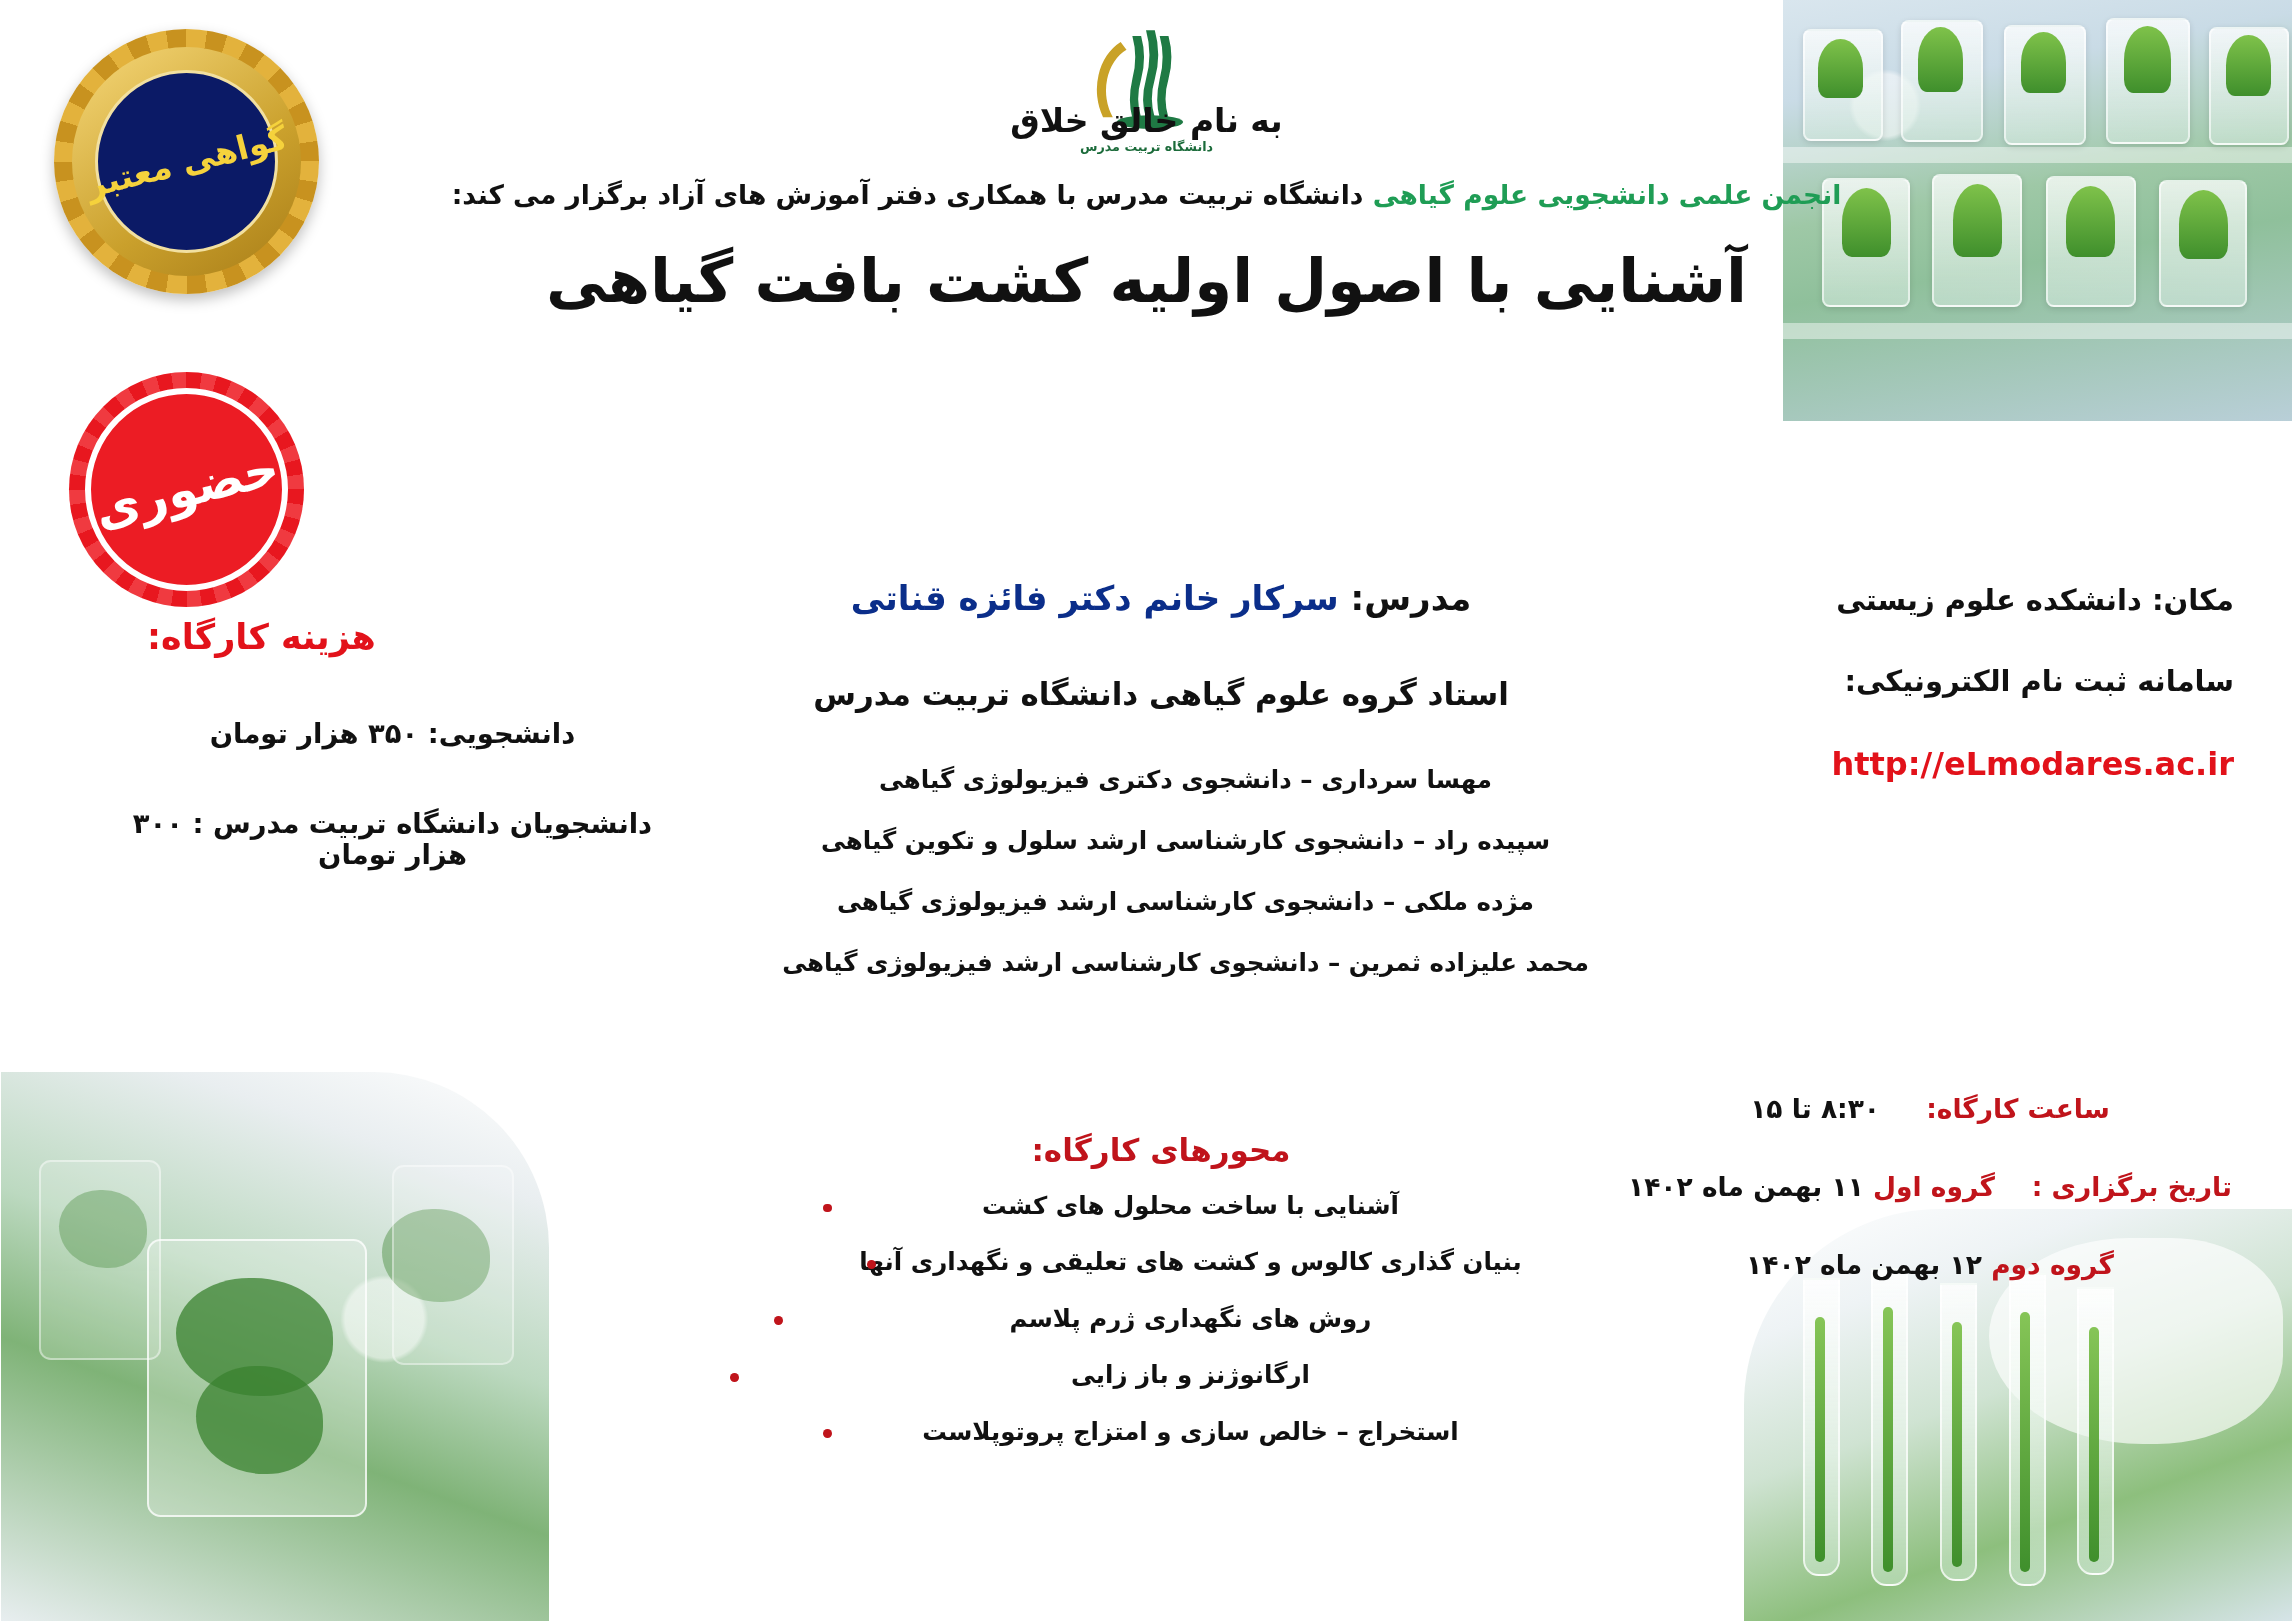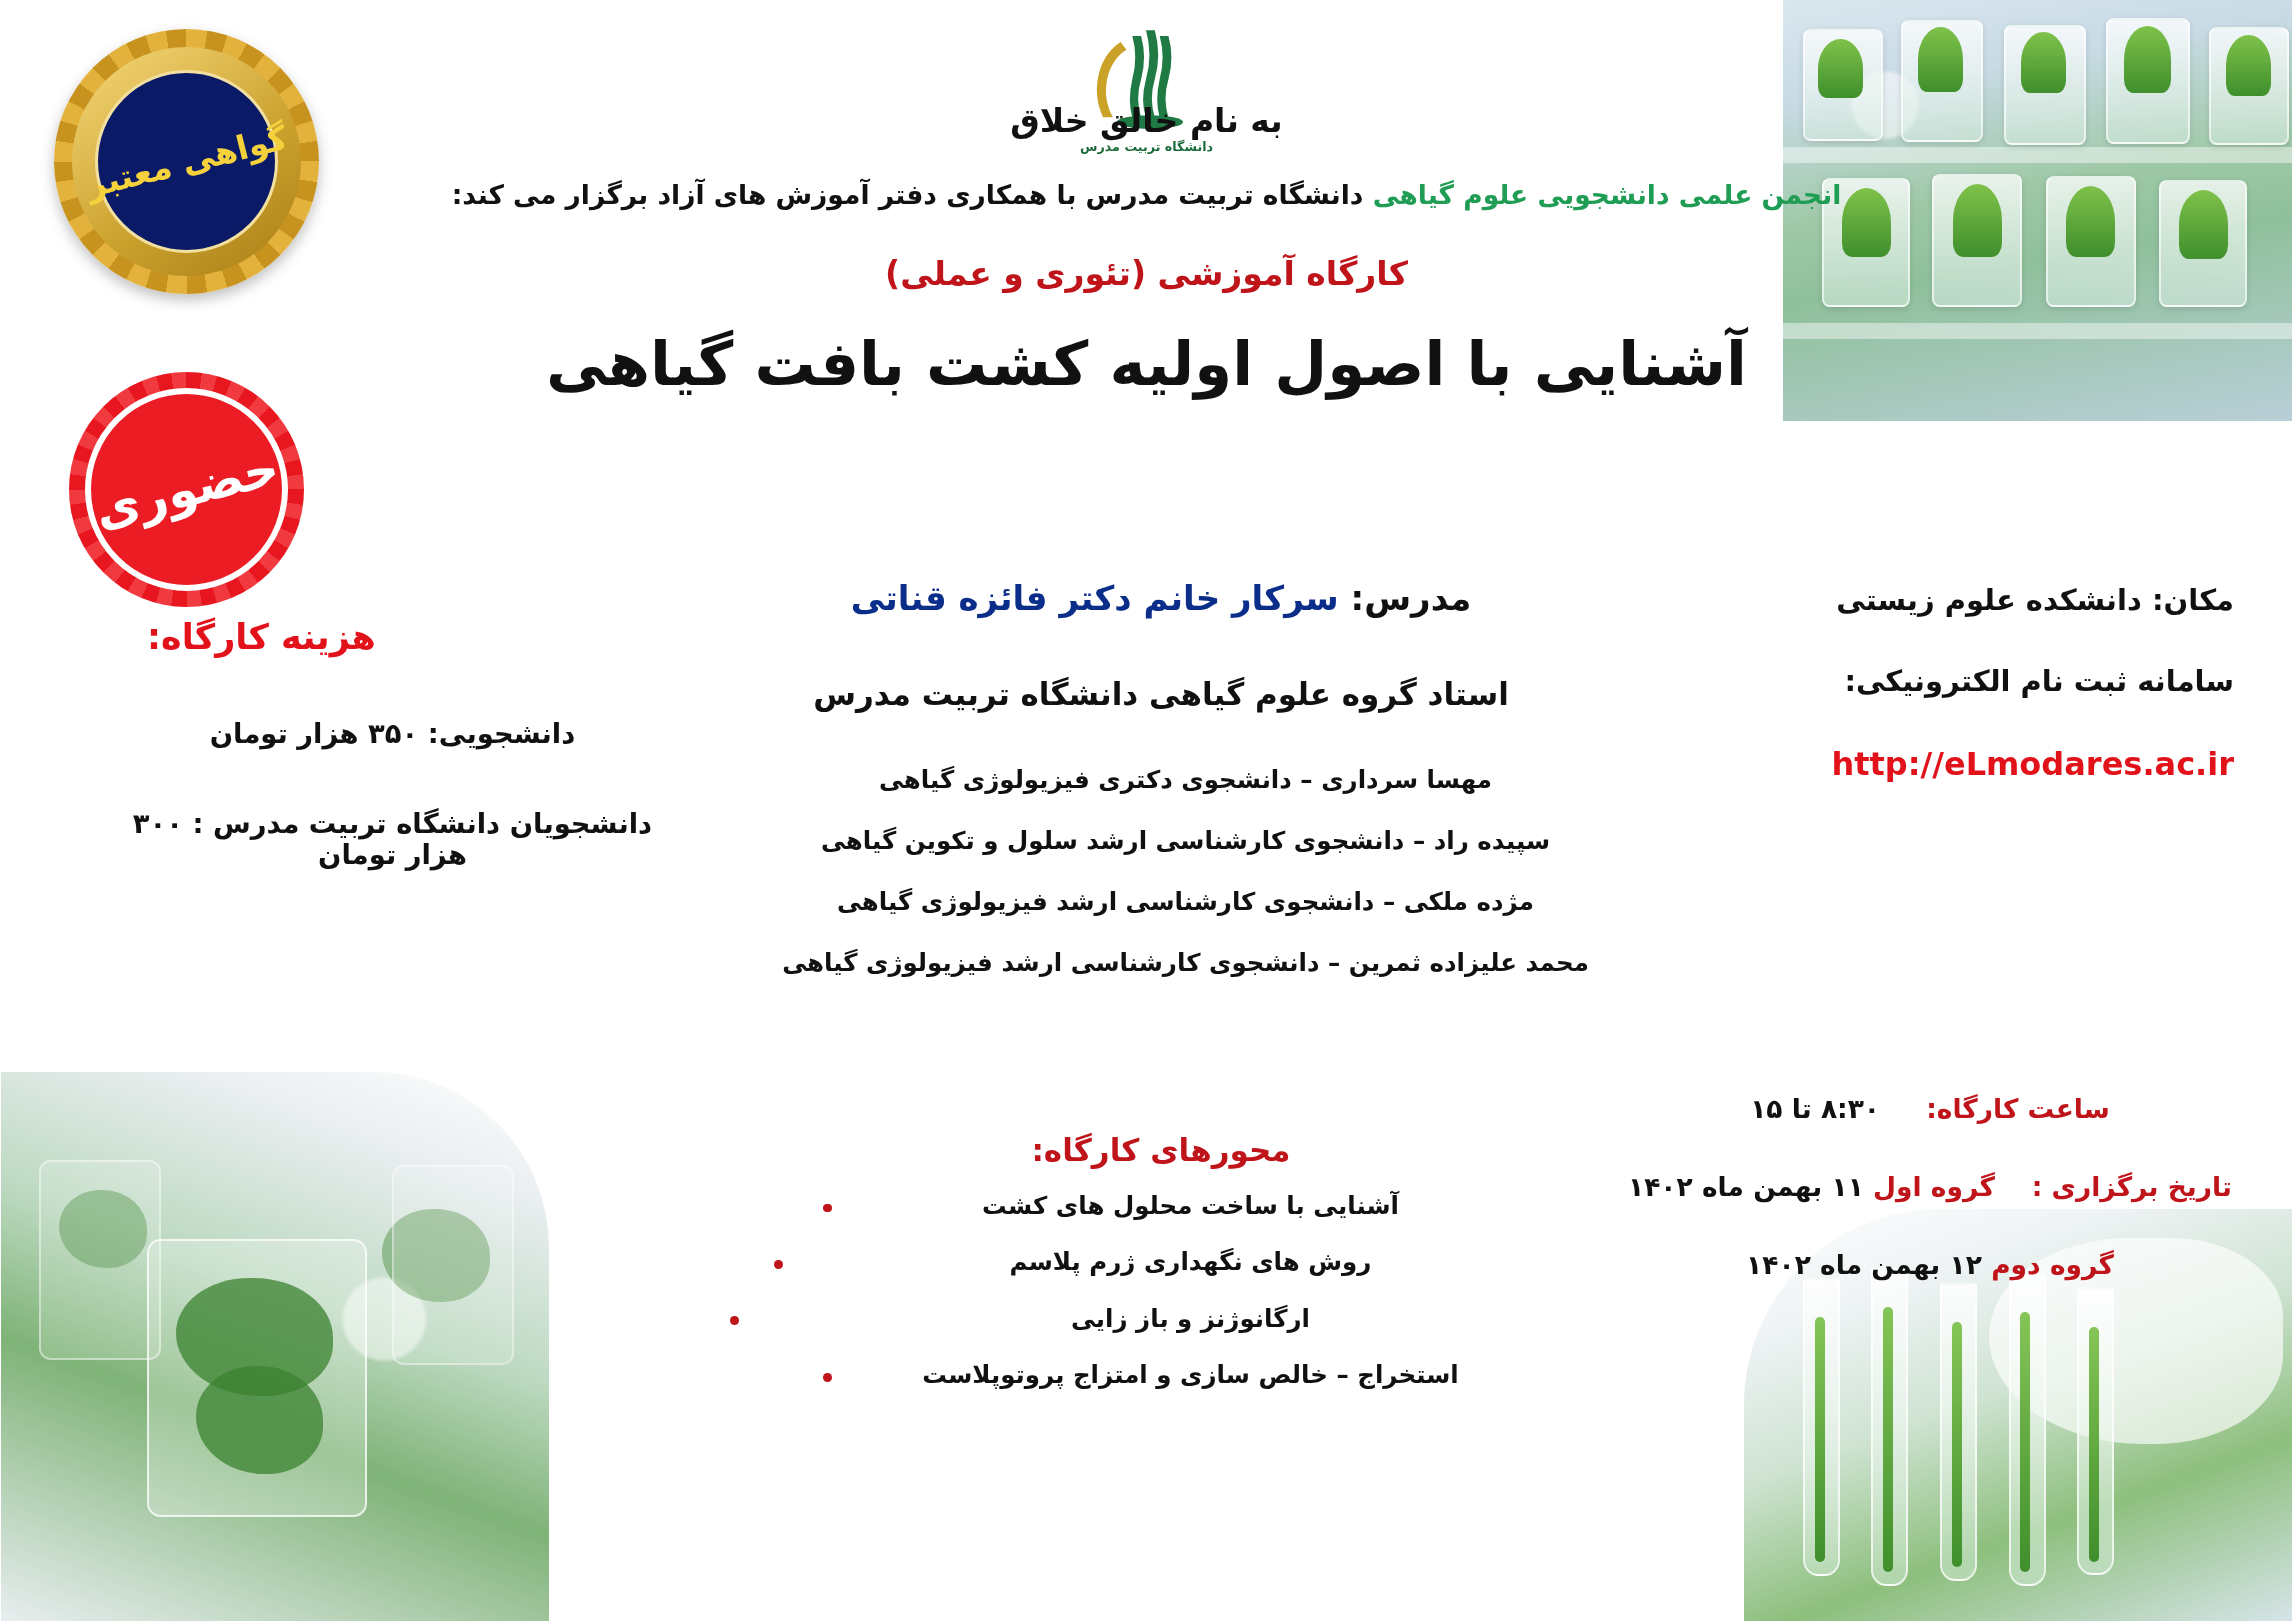--- a/index.html
+++ b/index.html
@@ -182,41 +182,41 @@
     </svg>
     <div class="ltext">دانشگاه تربیت مدرس</div>
   </div>
 
   <div class="center">
     <div class="bismillah">به نام خالق خلاق</div>
     <div class="host-line">
       <span class="green">انجمن علمی دانشجویی علوم گیاهی</span>
       <span>دانشگاه تربیت مدرس با همکاری دفتر آموزش های آزاد برگزار می کند:</span>
     </div>
-    <div class="workshop-type">کارگاه آموزشی (تئوری و عملی)</div>
     <div class="main-title">آشنایی با اصول اولیه کشت بافت گیاهی</div>
   </div>
 
   <div class="instructor">
     <span class="lbl">مدرس:</span>
     <span>سرکار خانم دکتر فائزه قناتی</span>
   </div>
   <div class="instr-sub">استاد گروه علوم گیاهی دانشگاه تربیت مدرس</div>
 
   <div class="team">
     <div>مهسا سرداری – دانشجوی دکتری فیزیولوژی گیاهی</div>
     <div>سپیده راد – دانشجوی کارشناسی ارشد  سلول و تکوین گیاهی</div>
     <div>مژده ملکی – دانشجوی کارشناسی ارشد  فیزیولوژی گیاهی</div>
     <div>محمد علیزاده ثمرین – دانشجوی کارشناسی ارشد  فیزیولوژی گیاهی</div>
   </div>
 
   <div class="axes-title">محورهای کارگاه:</div>
   <div class="axes">
     <ul>
       <li><span class="dot"></span><span>آشنایی با ساخت محلول های کشت</span></li>
+      <li><span class="dot" style="left:103px"></span><span>بنیان گذاری کالوس و کشت های تعلیقی و نگهداری آنها</span></li>
       <li><span class="dot" style="left:9.8px"></span><span>روش های نگهداری ژرم پلاسم</span></li>
       <li><span class="dot" style="left:-34px"></span><span>ارگانوژنز و باز زایی</span></li>
       <li><span class="dot" style="left:59px"></span><span>استخراج – خالص سازی و امتزاج پروتوپلاست</span></li>
     </ul>
   </div>
 
 
   <div class="rightcol">
     <div class="row">
       <span class="lbl">مکان:</span>

